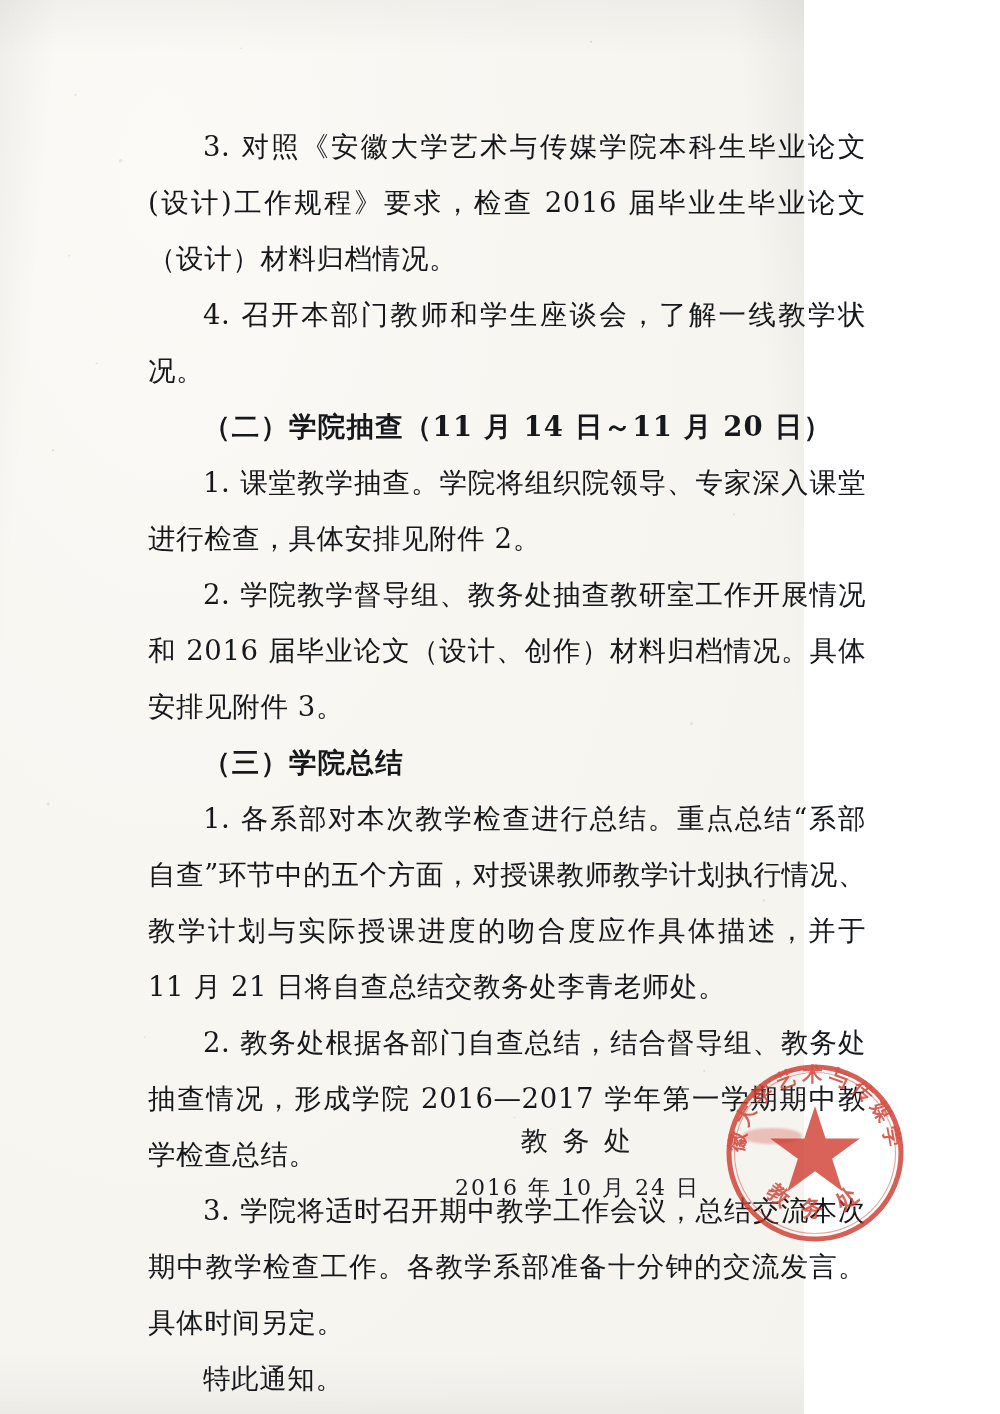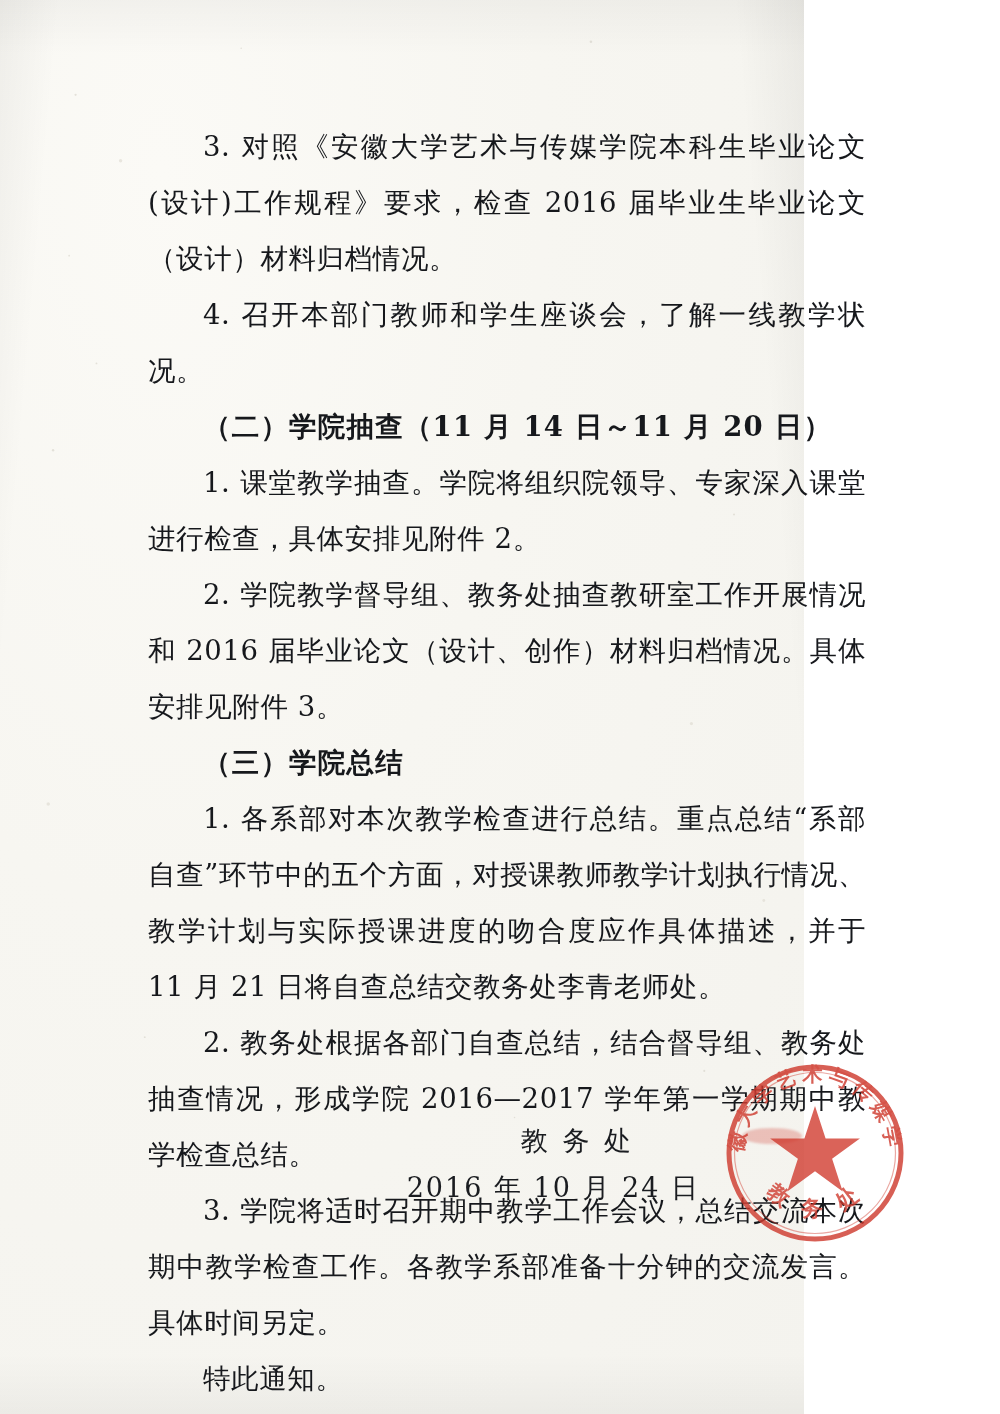--- a/index.html
+++ b/index.html
@@ -82,21 +82,21 @@
     z-index: 6;
   }
   #sig-org {
     font-size: 27px;
     color: #1a1c20;
     letter-spacing: 3px;
     line-height: 46px;
     padding-right: 74px;
   }
   #sig-date {
-    font-size: 27px;
+    font-size: 22px;
     color: #1a1c20;
     letter-spacing: 2px;
     line-height: 48px;
     padding-right: 8px;
   }
 
   
   #seal {
     position: absolute;
     left: 722px;

